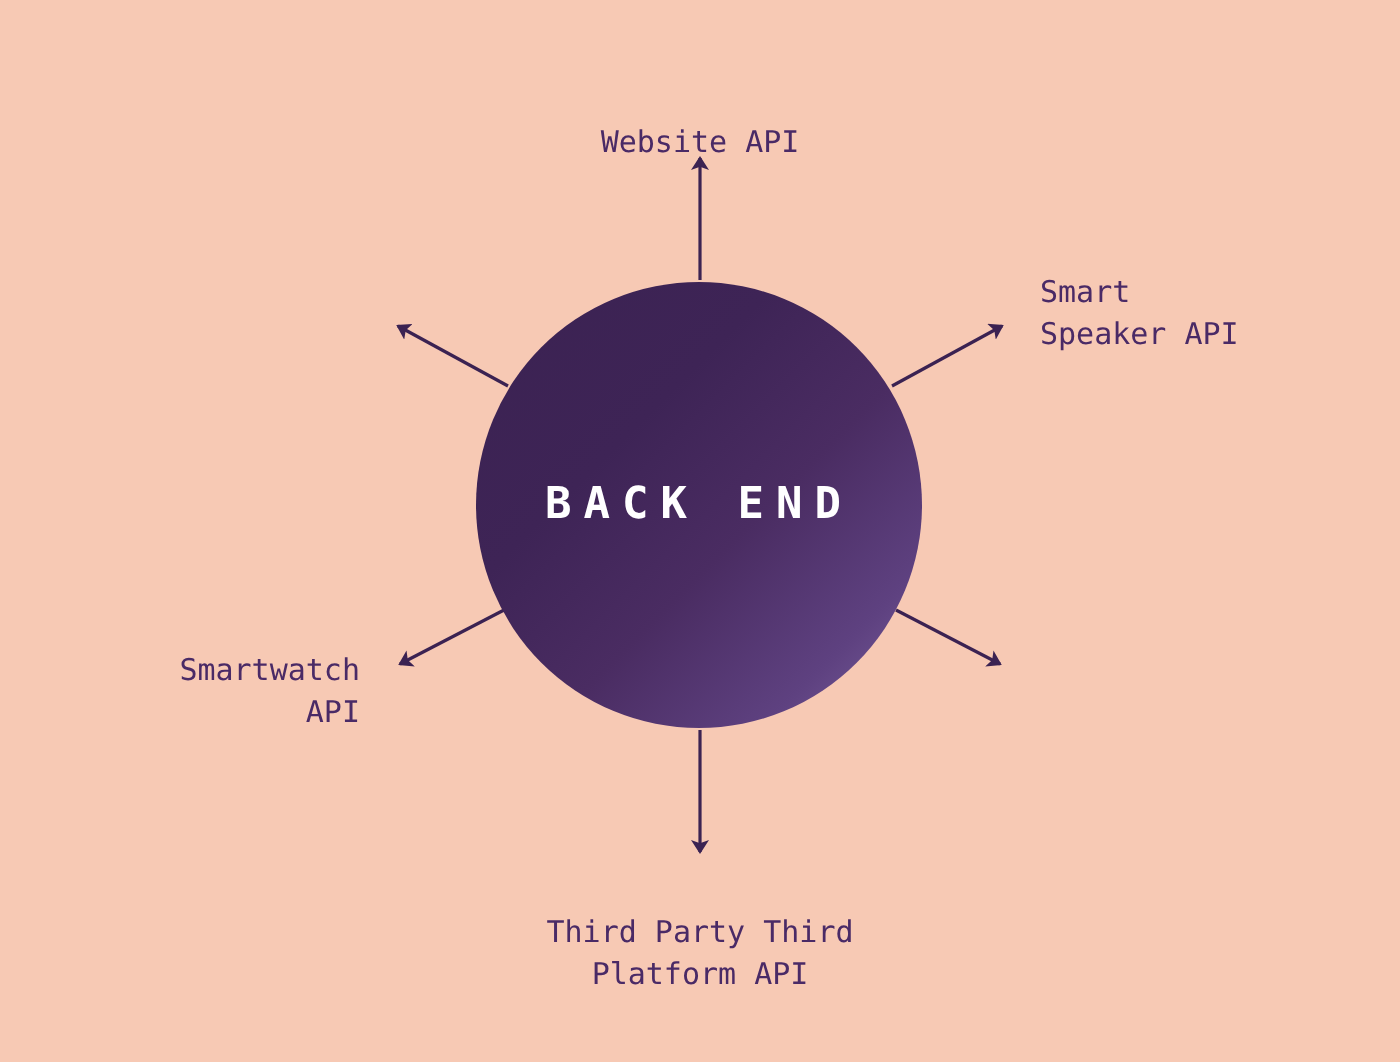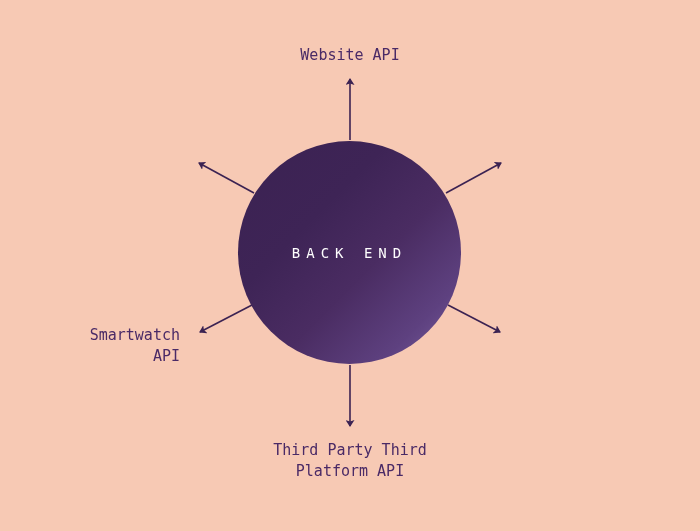--- a/index.html
+++ b/index.html
@@ -33,36 +33,36 @@
     width: 223px;
     height: 223px;
     border-radius: 50%;
     background: linear-gradient(135deg, #3B2252 0%, #3E2456 34%, #4A2C62 58%, #5E4180 82%, #7C63A0 100%);
     display: flex;
     align-items: center;
     justify-content: center;
   }
   .hub-label {
     color: #FFFFFF;
-    font-size: 14px;
-    font-weight: normal;
+    font-size: 22px;
+    font-weight: bold;
     letter-spacing: 6px;
     text-align: left;
     white-space: pre;
   }
   .node-label {
     position: absolute;
     color: #4A2A66;
     font-size: 15px;
     line-height: 21px;
     white-space: pre-line;
   }
   .align-right  { text-align: right; }
   .align-left   { text-align: left; }
-  .align-center { text-align: center; }
+  .align-center { text-align: center; margin-top: 16px; }
 
   #label-website          { left: 230px; top: 45px;  width: 240px; }
   #label-mobile-app       { left: 38px;  top: 136px; width: 142px; }
   #label-smart-speaker    { left: 520px; top: 136px; width: 170px; }
   #label-smartwatch       { left: 38px;  top: 325px; width: 142px; }
   #label-social-media     { left: 520px; top: 325px; width: 170px; }
   #label-third-party      { left: 230px; top: 440px; width: 240px; }
 </style>
 </head>
 <body>
@@ -89,20 +89,22 @@
     <line x1="350" y1="365" x2="350" y2="426" stroke="#3B2252" stroke-width="1.6" marker-end="url(#ah)"></line>
   </svg>
 
   <div class="hub">
     <span class="hub-label">BACK END</span>
   </div>
 
   <div id="label-website" class="node-label align-center">Website API</div>
 
 
+  <div id="label-smart-speaker" class="node-label align-left">Smart
+Speaker API</div>
 
   <div id="label-smartwatch" class="node-label align-right">Smartwatch
 API</div>
 
 
   <div id="label-third-party" class="node-label align-center">Third Party Third
 Platform API</div>
 
 </div>
 

